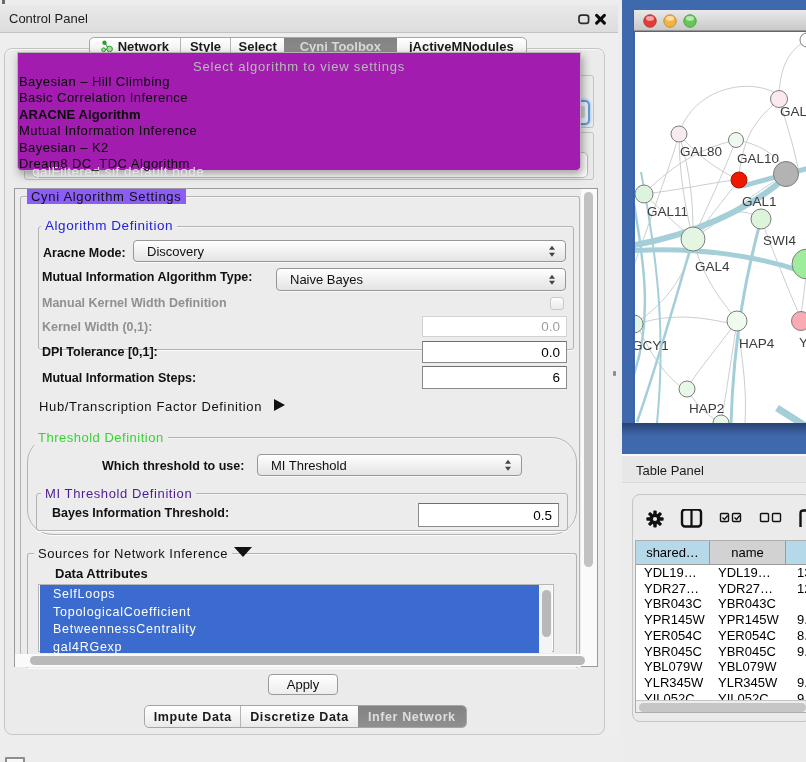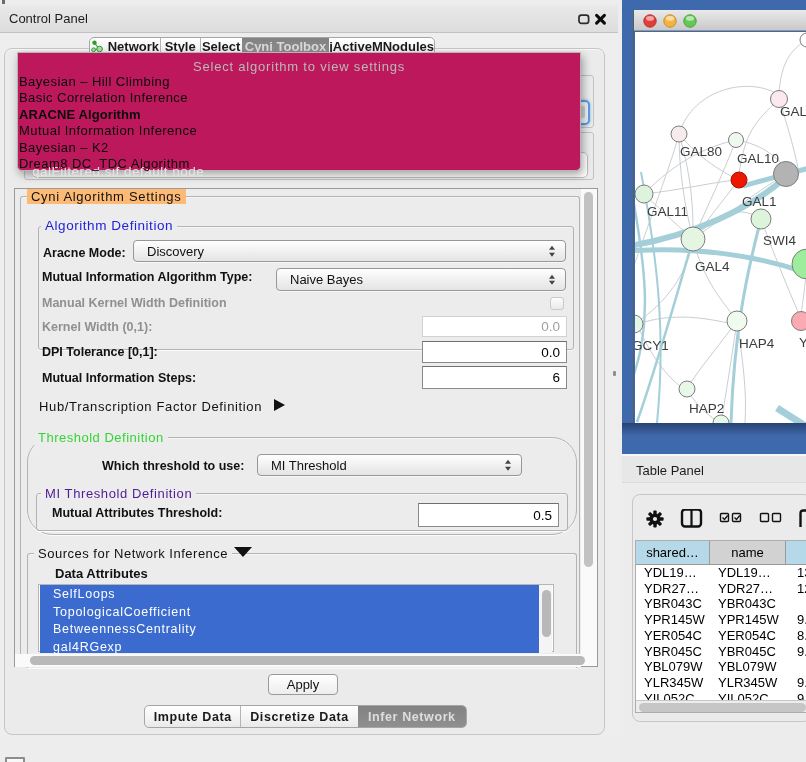--- a/index.html
+++ b/index.html
@@ -35,21 +35,21 @@
 <svg class="abs" style="left:577px;top:12px;" width="32" height="15" viewBox="0 0 32 15">
   <rect x="2" y="3.2" width="9.6" height="8.2" rx="2.4" fill="none" stroke="#2c2c2c" stroke-width="1.7"></rect>
   <g transform="translate(23.5,7.3)" stroke="#0c0c0c" stroke-width="3.1" stroke-linecap="round">
     <line x1="-3.9" y1="-3.9" x2="3.9" y2="3.9"></line>
     <line x1="-3.9" y1="3.9" x2="3.9" y2="-3.9"></line>
   </g>
 </svg>
 
 <div class="abs" style="left:4px;top:48px;width:601px;height:687px;background:#ebebeb;border:1px solid #c6c6c6;border-radius:8px;box-shadow:inset 0 1px 0 #f8f8f8;"></div>
 
-<div class="abs" style="left:89px;top:37px;width:346px;height:21px;border:1px solid #a6a6a6;border-radius:5px;background:linear-gradient(#ffffff,#f4f4f4 55%,#e9e9e9);overflow:hidden;display:flex;font-size:13px;font-weight:bold;color:#1a1a1a;z-index:2;line-height:17px;">
+<div class="abs" style="left:89px;top:37px;width:438px;height:21px;border:1px solid #a6a6a6;border-radius:5px;background:linear-gradient(#ffffff,#f4f4f4 55%,#e9e9e9);overflow:hidden;display:flex;font-size:13px;font-weight:bold;color:#1a1a1a;z-index:2;line-height:17px;">
   <div style="width:91px;display:flex;align-items:center;justify-content:center;border-right:1px solid #b4b4b4;padding-bottom:3px;">
     <svg width="13" height="13" viewBox="0 0 13 13" style="margin-right:4px;">
       <line x1="4" y1="3.5" x2="8" y2="9" stroke="#4e9a4e" stroke-width="1.2"></line>
       <line x1="3" y1="9.5" x2="8" y2="9" stroke="#4e9a4e" stroke-width="1.2"></line>
       <circle cx="3.5" cy="2.8" r="2.2" fill="#2e9c2e"></circle>
       <circle cx="8.6" cy="9" r="2.8" fill="#a8e0a8" stroke="#2e9c2e" stroke-width="1"></circle>
       <circle cx="2.6" cy="9.8" r="1.9" fill="#a8e0a8" stroke="#2e9c2e" stroke-width="1"></circle>
     </svg>Network
   </div>
   <div style="width:51px;display:flex;align-items:center;justify-content:center;border-right:1px solid #b4b4b4;padding-bottom:3px;">Style</div>
@@ -67,21 +67,21 @@
 <div class="abs" style="left:30px;top:656px;width:555px;height:9px;background:#b9b9b9;border-radius:4.5px;z-index:3;"></div>
 
 <div class="abs" style="left:24px;top:75px;width:570px;height:53px;border:1px solid #c2c2c2;border-radius:3px;"></div>
 <div class="abs" style="left:566px;top:100px;width:24px;height:25px;border:2px solid #5b9de0;border-radius:5px;background:#edf2f7;box-shadow:0 0 3px #7fb3e8;">
   <span style="position:absolute;right:3px;top:4px;width:6px;height:12px;background:#cfcfcf;border-radius:2px;"></span>
 </div>
 <div class="abs" style="left:24px;top:132px;width:570px;height:48px;border:1px solid #c2c2c2;border-radius:3px;"></div>
 <div class="abs" style="left:32px;top:152px;width:556px;height:26px;border:1px solid #bdbdbd;border-radius:5px;background:#fff;"></div>
 
 <div class="group" style="left:20px;top:196px;width:560px;height:459px;border-bottom:none;">
-  <div class="gtitle" style="background:#fdba74;color:#111;letter-spacing:0.7px;">Cyni Algorithm Settings</div>
+  <div class="gtitle" style="background:#8b5cf6;color:#111;letter-spacing:0.7px;">Cyni Algorithm Settings</div>
 </div>
 
 <div class="group" style="left:38px;top:226px;width:536px;height:124px;">
   <div class="gtitle" style="background:#ececec;color:#2222dd;letter-spacing:0.55px;font-size:13.5px;left:2px;top:-9px;">Algorithm Definition</div>
 </div>
 <div class="abs lbl" style="left:43px;top:246px;">Aracne Mode:</div>
 <div class="combo" style="left:133px;top:240px;width:433px;height:22px;">Discovery<span class="arr">
       <b></b>
       <i></i>
     </span></div>
@@ -107,37 +107,37 @@
 </div>
 <div class="abs lbl" style="left:102px;top:459px;">Which threshold to use:</div>
 <div class="combo" style="left:257px;top:454px;width:265px;height:22px;">MI Threshold<span class="arr">
       <b></b>
       <i></i>
     </span></div>
 
 <div class="group" style="left:36px;top:493px;width:532px;height:38px;">
   <div class="gtitle" style="background:#ececec;color:#4c1d95;font-size:13px;letter-spacing:0.6px;left:4px;">MI Threshold Definition</div>
 </div>
-<div class="abs lbl" style="left:52px;top:506px;">Mutual Attributes Threshold:</div>
+<div class="abs lbl" style="left:52px;top:506px;">Bayes Information Threshold:</div>
 <div class="tfield" style="left:418px;top:503px;width:141px;height:24px;">0.5</div>
 
 <div class="group" style="left:27px;top:553px;width:550px;height:115px;border-bottom:none;border-radius:3px 3px 0 0;">
   <div class="gtitle" style="background:#ececec;color:#111;letter-spacing:0.5px;">Sources for Network Inference</div>
 </div>
 <div class="abs" style="left:234px;top:547px;width:0;height:0;border-left:9px solid transparent;border-right:9px solid transparent;border-top:10px solid #111;"></div>
 <div class="abs lbl" style="left:35px;top:566px;font-size:13px;margin-left:20px;">Data Attributes</div>
 <div class="abs" style="left:38px;top:584px;width:516px;height:68px;background:#fff;border:1px solid #b5b5b5;">
   <div style="position:absolute;left:1px;top:0;width:500px;height:68px;background:#3b6bce;color:#fff;font-size:12.5px;line-height:17.6px;padding:1px 0 0 13px;letter-spacing:0.75px;">SelfLoops<br>TopologicalCoefficient<br>BetweennessCentrality<br>gal4RGexp</div>
   <div style="position:absolute;right:1px;top:0;width:13px;height:68px;background:#f4f4f4;"></div>
   <div style="position:absolute;right:2.5px;top:5px;width:8.5px;height:47px;background:#b8b8b8;border-radius:4.5px;"></div>
 </div>
 
 <div class="abs" style="left:613px;top:371px;width:3px;height:5px;background:#8f8f8f;border-radius:1px;"></div>
 
-<div class="abs" id="popup" style="left:17px;top:52px;width:564px;height:118.5px;background:#be185d;border:1px solid #b5b5b5;border-radius:0 0 5px 5px;box-shadow:2px 4px 9px rgba(0,0,0,.35);z-index:10;">
+<div class="abs" id="popup" style="left:17px;top:52px;width:564px;height:118.5px;background:#a21caf;border:1px solid #b5b5b5;border-radius:0 0 5px 5px;box-shadow:2px 4px 9px rgba(0,0,0,.35);z-index:10;">
   <div style="position:absolute;top:6px;left:0;width:100%;text-align:center;font-size:13px;color:#b9b9b9;letter-spacing:0.8px;">Select algorithm to view settings</div>
   <div style="position:absolute;top:111px;left:14px;font-size:13.5px;color:#e4e4e4;letter-spacing:0.5px;">galFiltered.sif default node</div>
   <div style="position:absolute;top:20.5px;left:1px;font-size:13px;color:#0a0a0a;line-height:16.5px;letter-spacing:0.45px;">
     Bayesian – Hill Climbing<br>
     Basic Correlation Inference<br>
     <b style="letter-spacing:0.1px;">ARACNE Algorithm</b><br>
     Mutual Information Inference<br>
     Bayesian – K2<br>
     Dream8 DC_TDC Algorithm
   </div>

